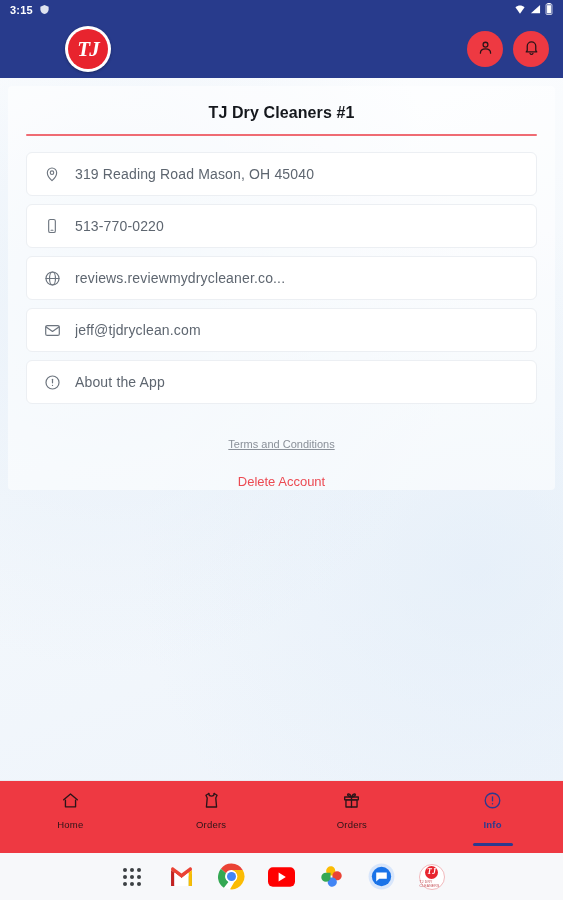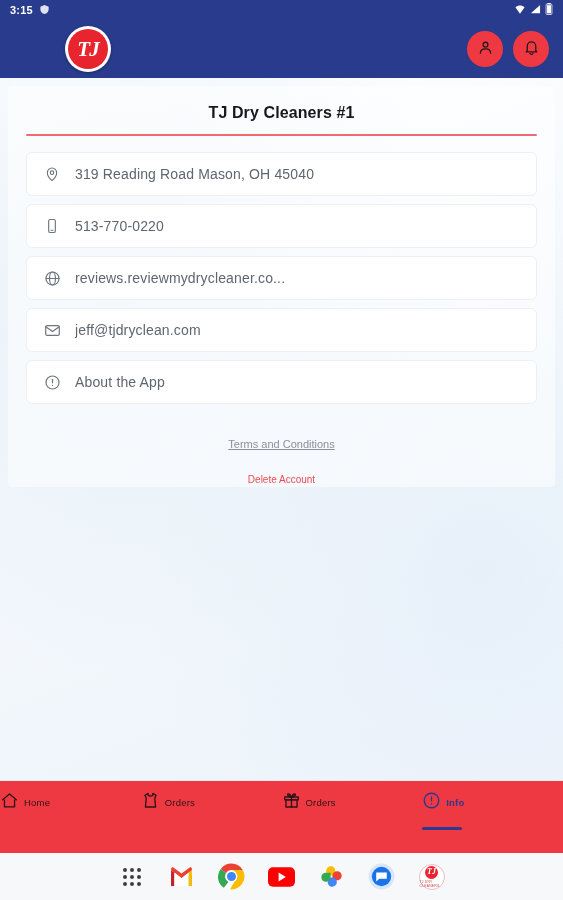--- a/index.html
+++ b/index.html
@@ -141,21 +141,21 @@
     padding-top: 22px;
   }
   .terms-link {
     font-size: 11px;
     color: #8a9099;
     text-decoration: underline;
     display: inline-block;
     cursor: pointer;
   }
   .delete-link {
-    font-size: 10px;
+    font-size: 13px;
     color: #ec4a52;
     display: inline-block;
     margin-top: 22px;
     cursor: pointer;
   }
 
   
   .bottomnav {
     position: absolute;
     left: 0; right: 0;
@@ -163,21 +163,21 @@
     height: 73px;
     background: #EE3942;
     display: flex;
     align-items: flex-start;
     padding-top: 10px;
     border-top: 1px solid #e8eaf0;
   }
   .navitem {
     flex: 1;
     display: flex;
-    flex-direction: row;
+    flex-direction: column;
     align-items: center;
     gap: 5px;
     position: relative;
     cursor: pointer;
   }
   .nav-label {
     font-size: 9.5px;
     color: #2b1418;
     letter-spacing: .2px;
   }

